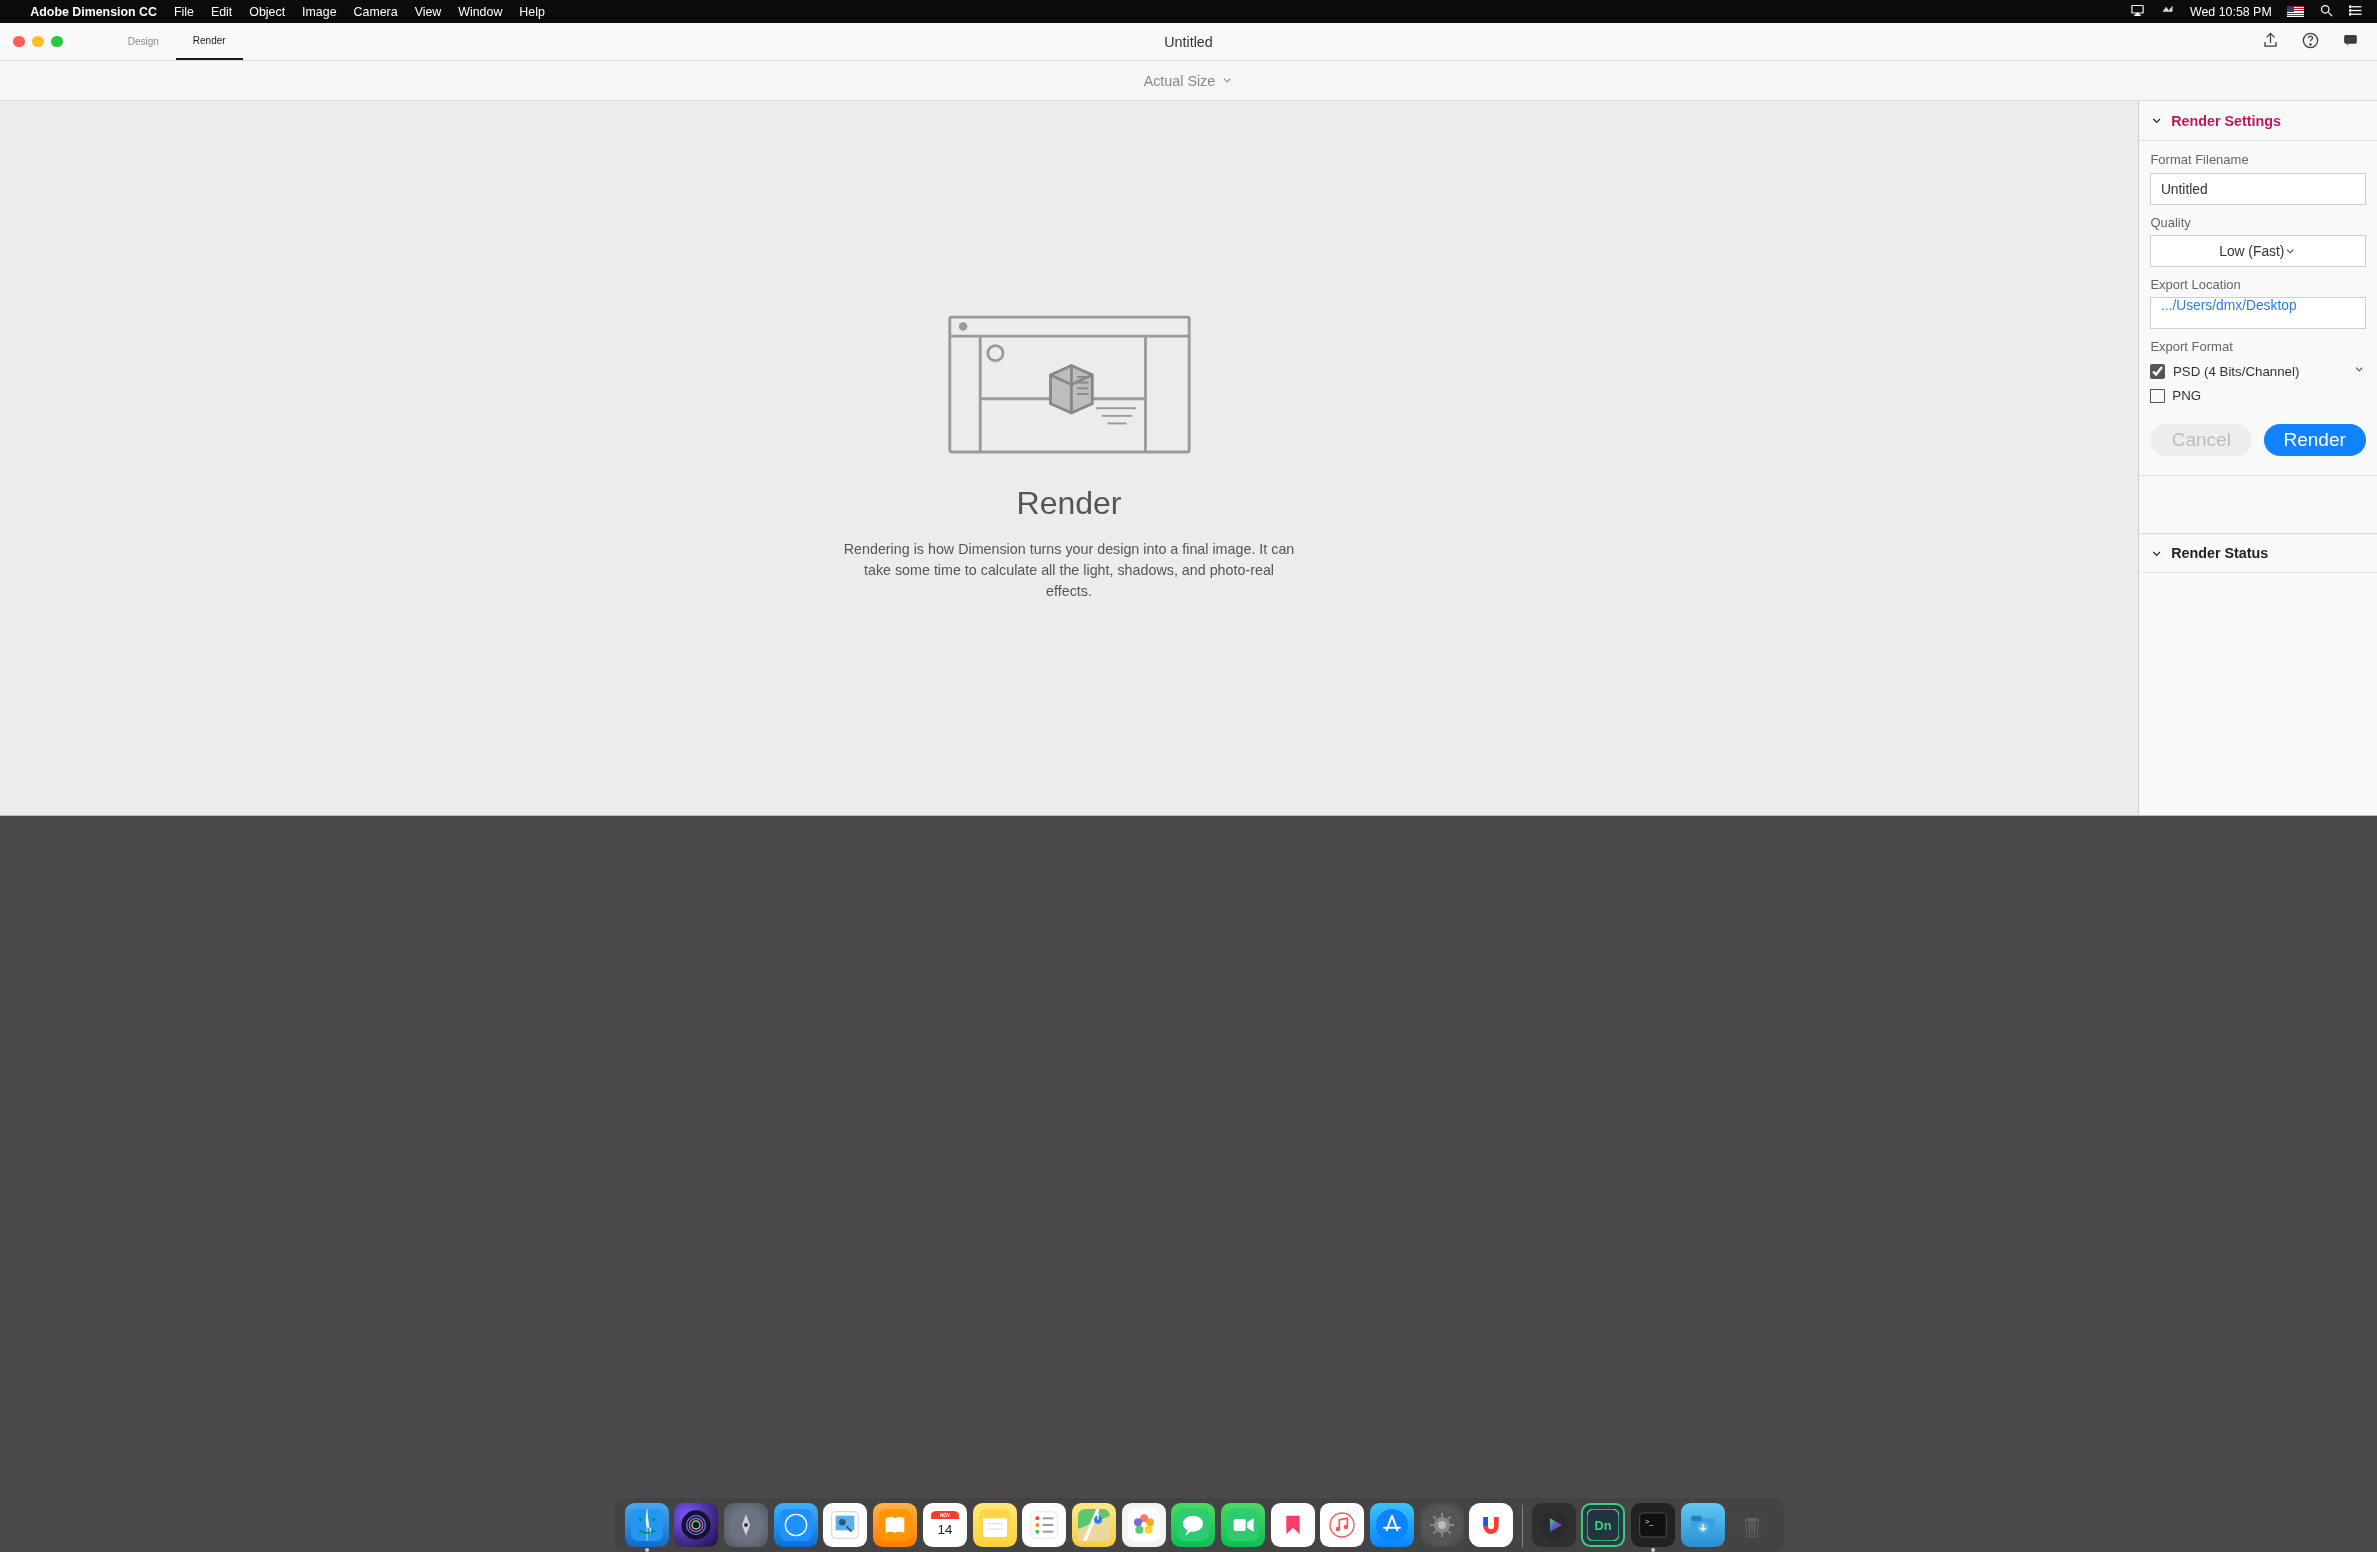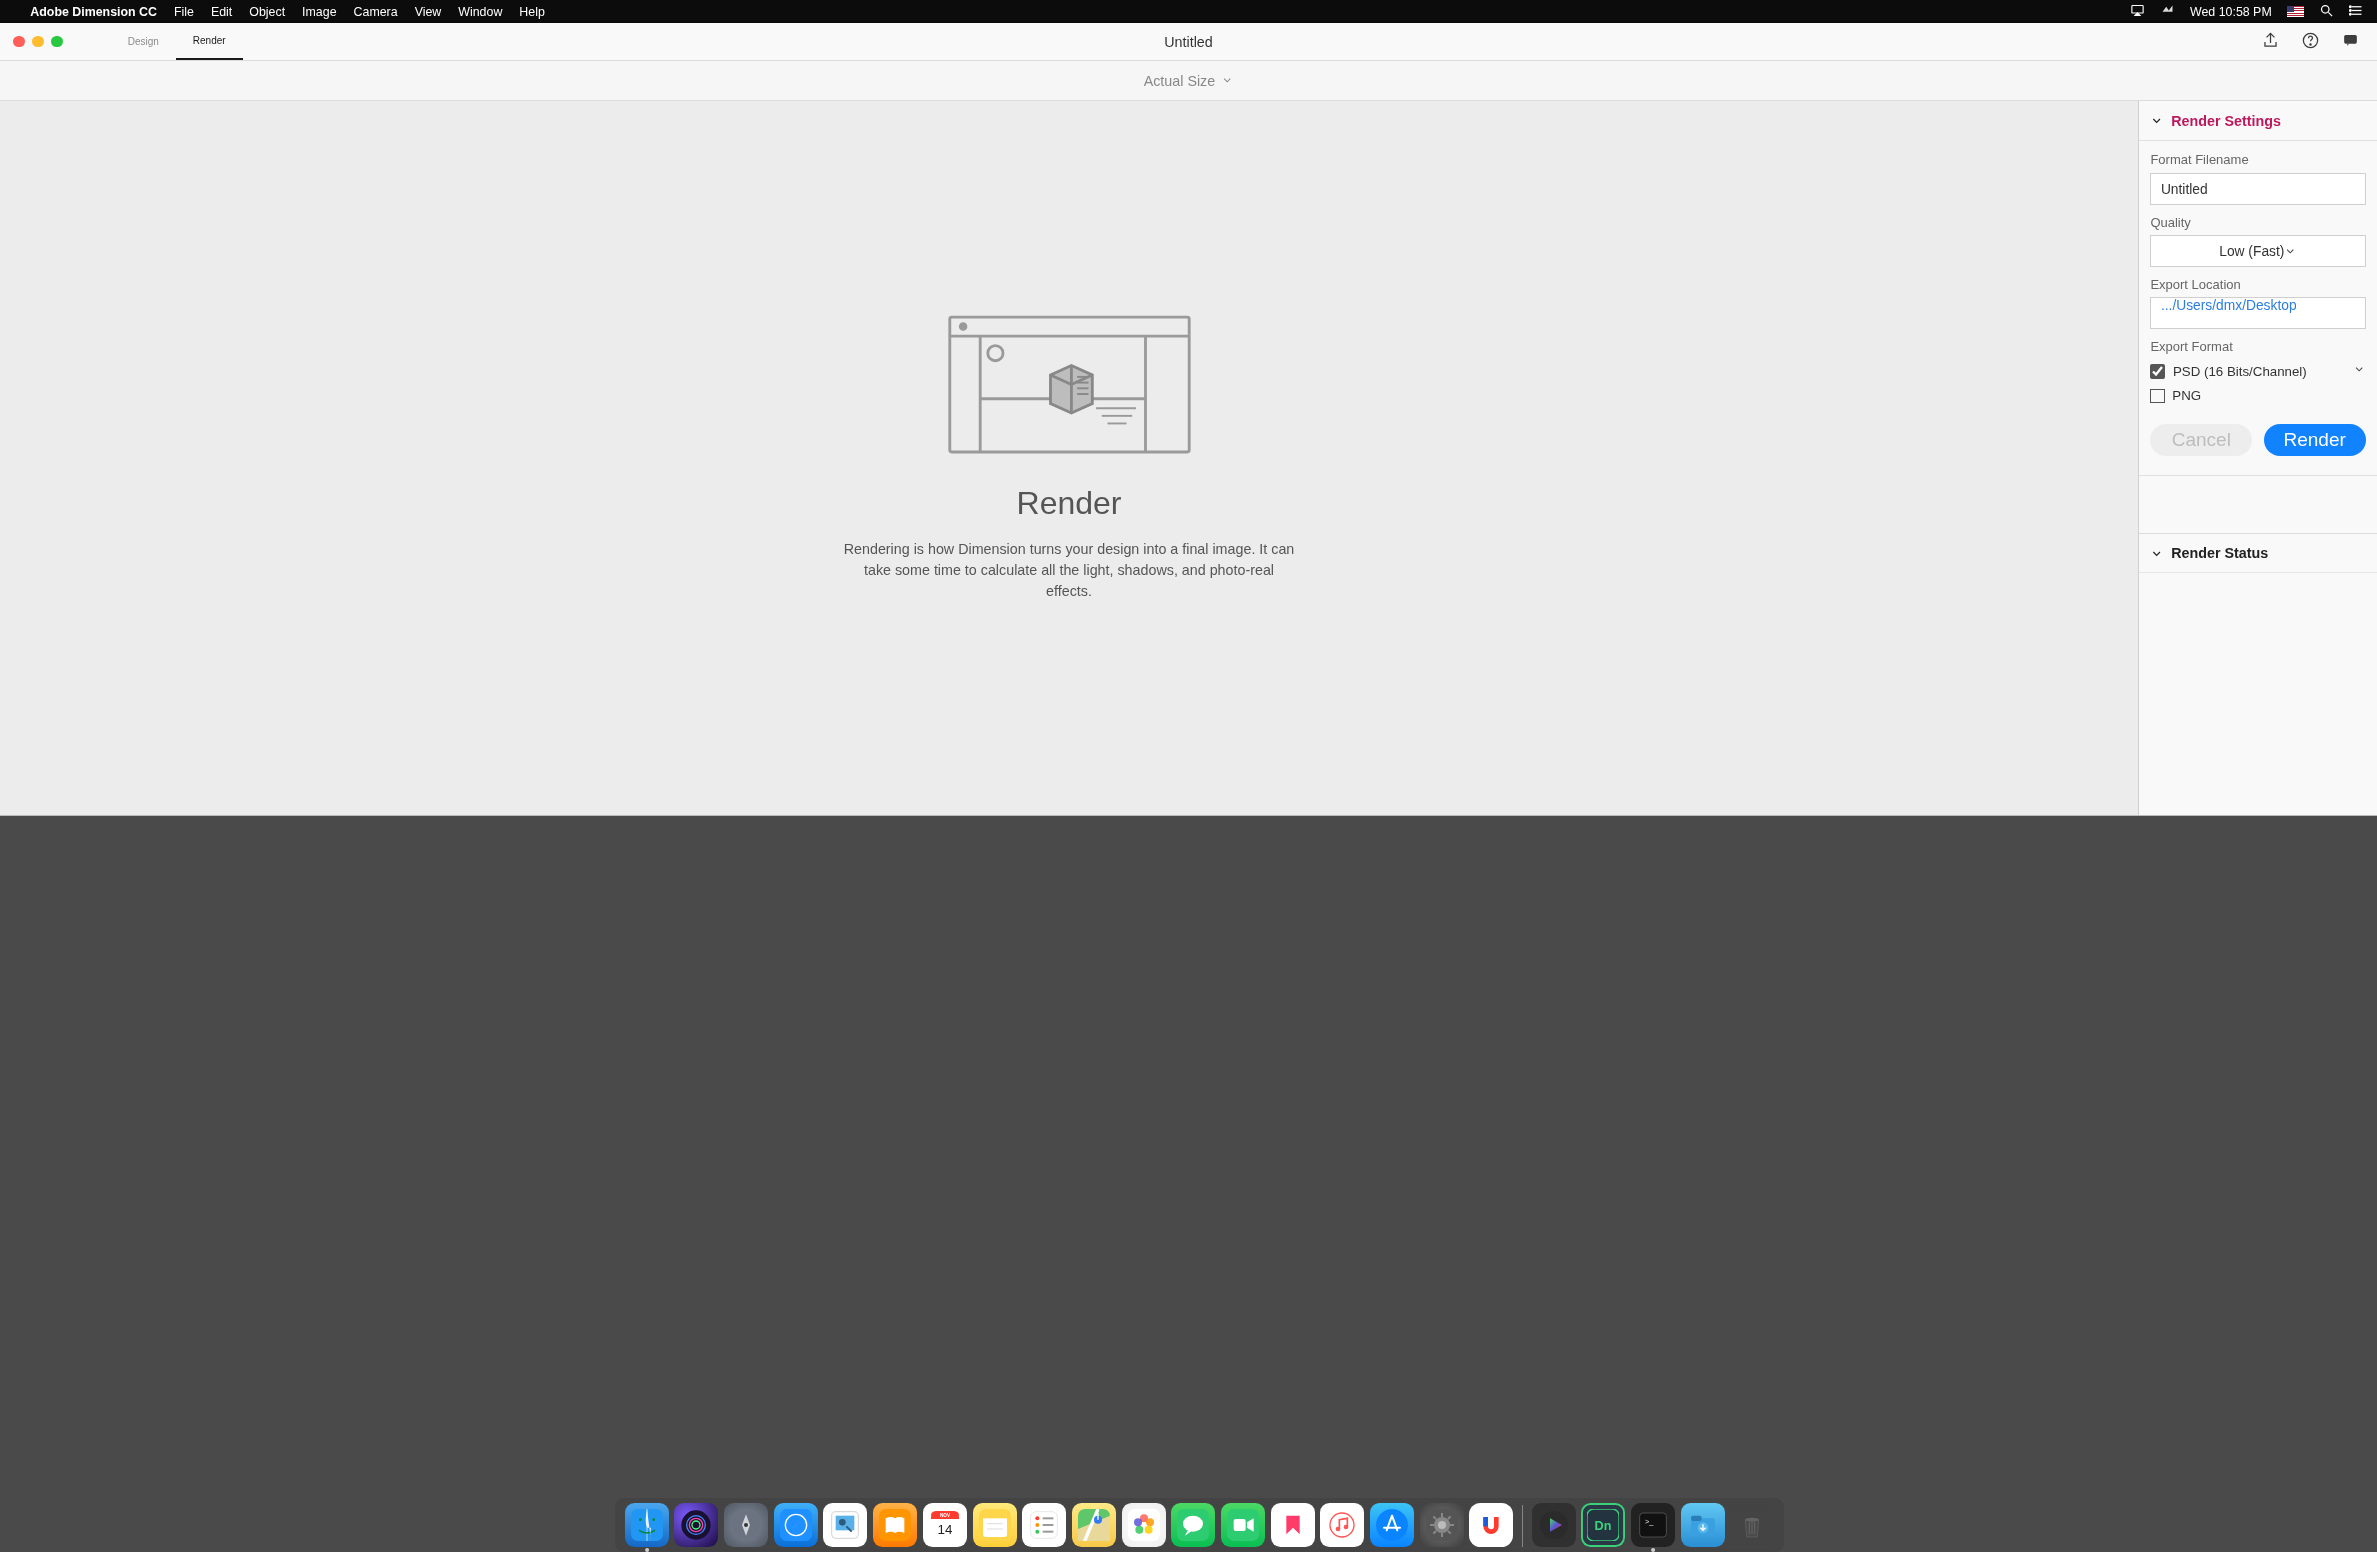--- a/index.html
+++ b/index.html
@@ -305,21 +305,21 @@
         </div>
 
         <div class="field-label">Export Location</div>
         <div class="text-input location-input">
           <span>.../Users/dmx/Desktop</span>
         </div>
 
         <div class="field-label">Export Format</div>
         <div class="checkbox-row">
           <input type="checkbox" checked="" style="">
-          <span>PSD (16 Bits/Channel)</span>
+          <span>PSD (4 Bits/Channel)</span>
           <span class="chev"><svg viewBox="0 0 24 24">
                 <polyline points="6 9 12 15 18 9"></polyline>
               </svg></span>
         </div>
         <div class="checkbox-row">
           <span class="checkbox-box"></span>
           <span>PNG</span>
         </div>
 
         <div class="button-row">

